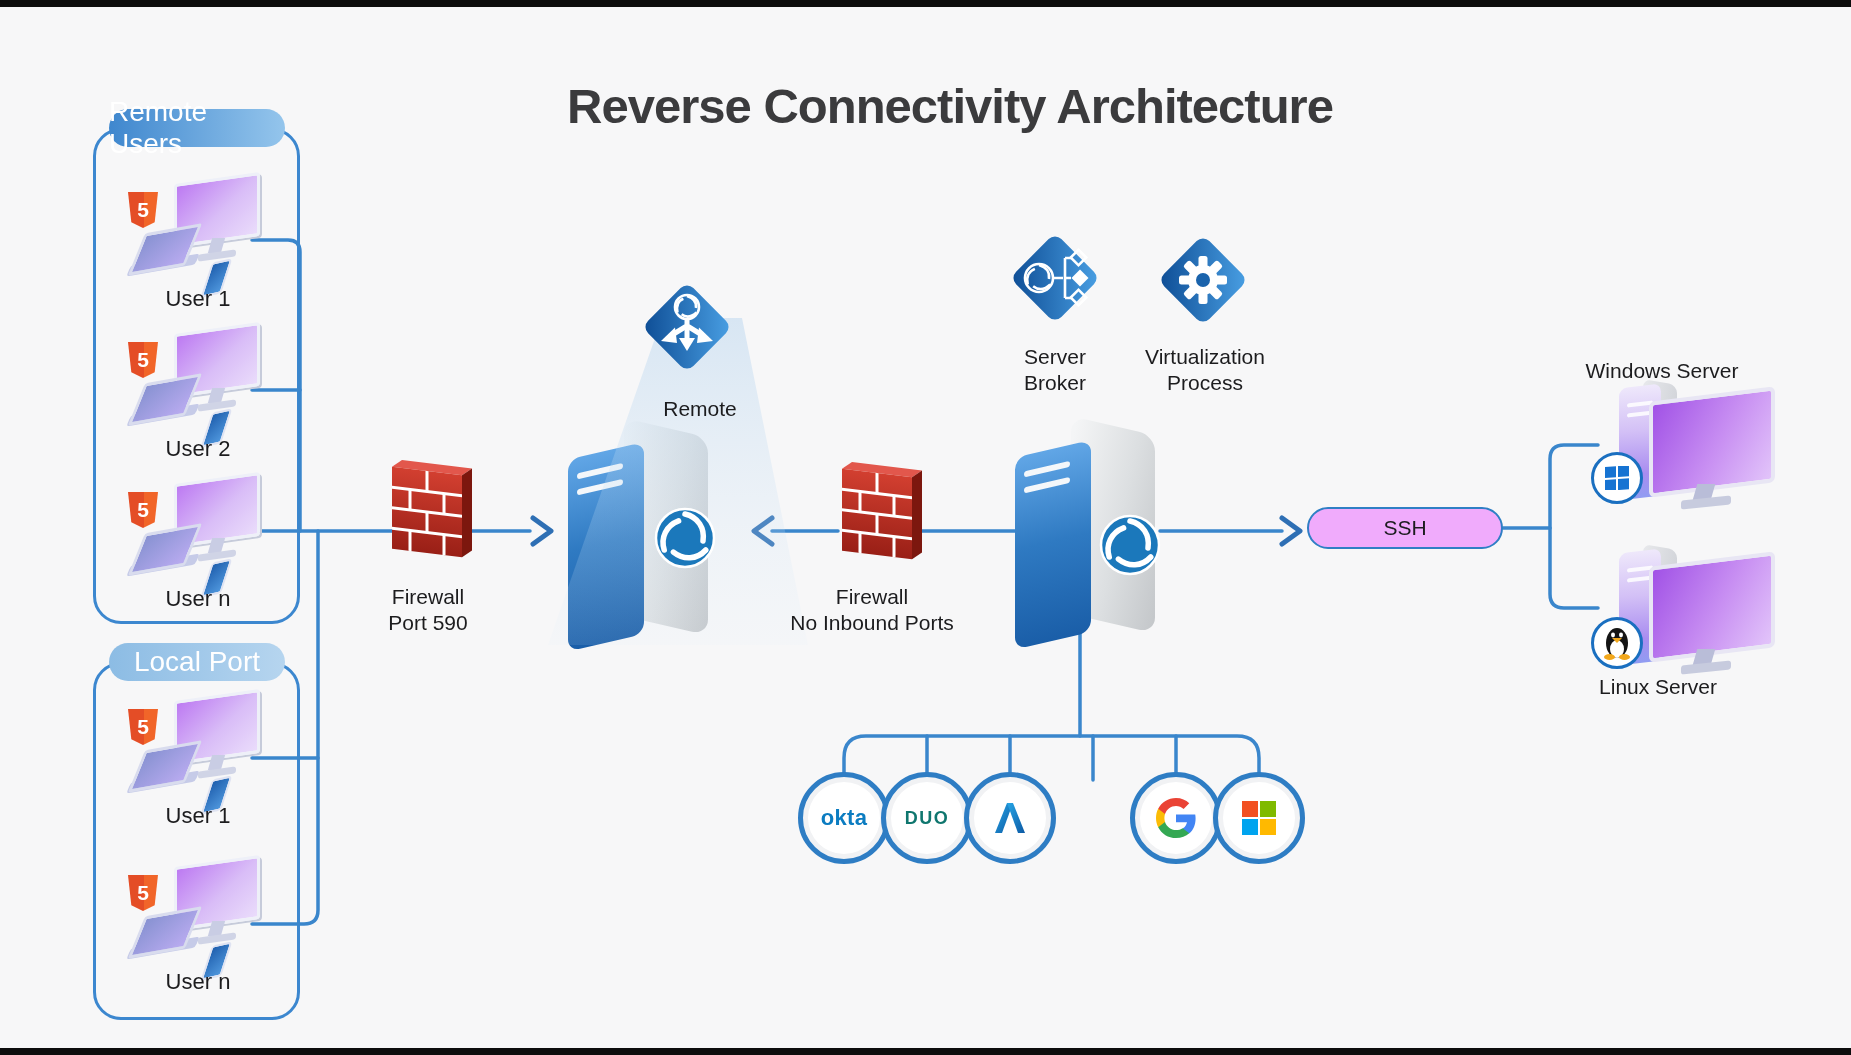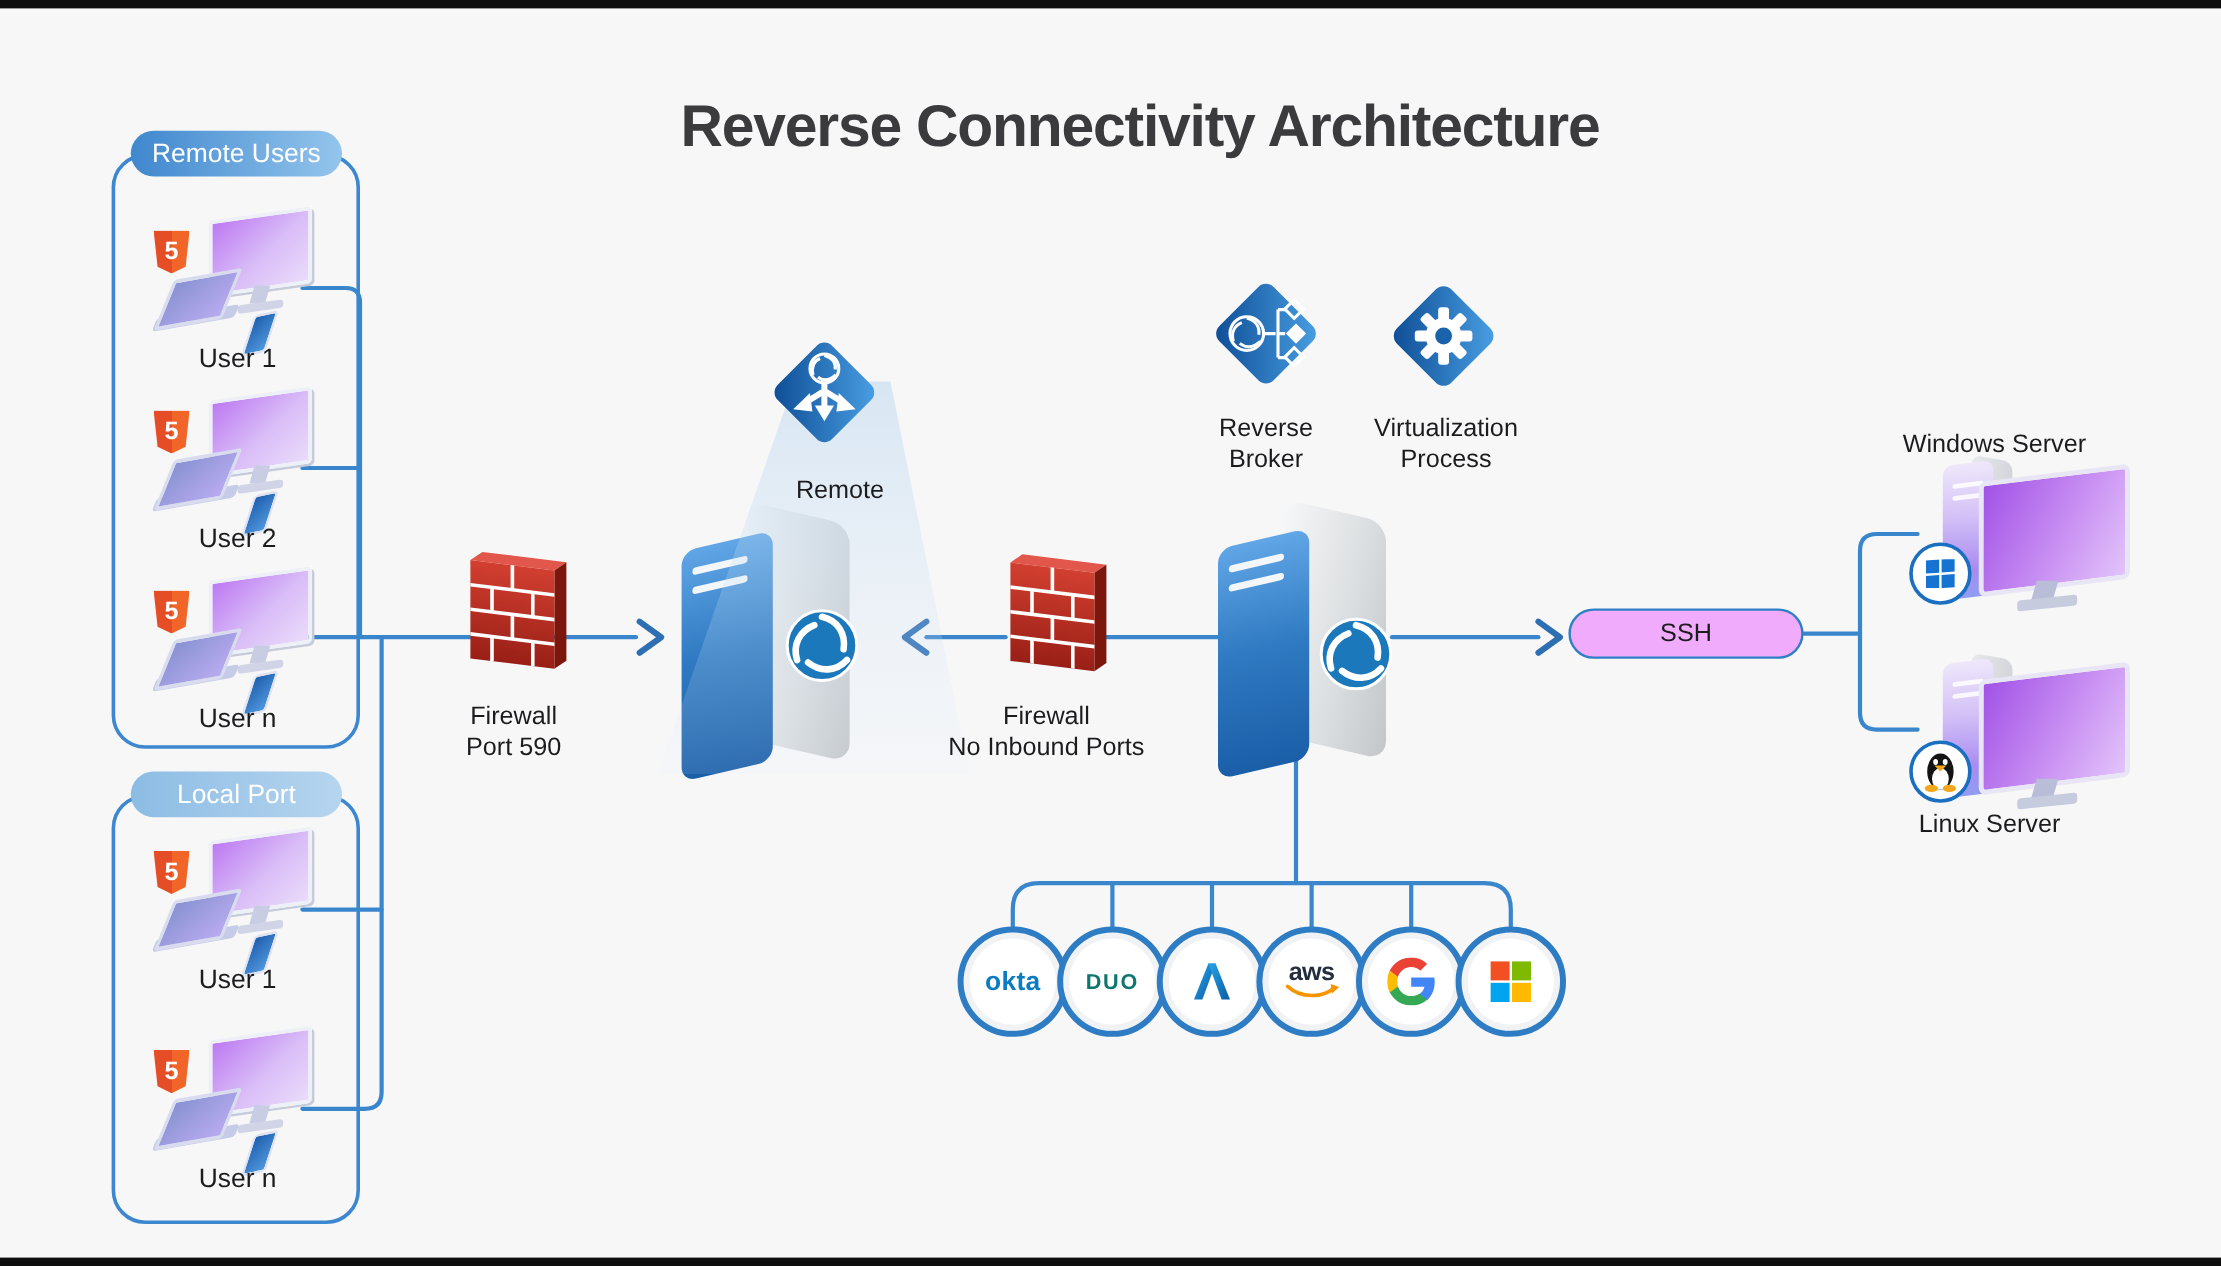--- a/index.html
+++ b/index.html
@@ -8,21 +8,21 @@
   .bar{position:absolute;left:0;width:1851px;height:7px;background:#0d0d0d;z-index:9;}
   .bar.top{top:0}.bar.bottom{bottom:0}
   .title{position:absolute;left:420px;top:78px;width:1060px;margin:0;text-align:center;
          font-size:49px;font-weight:700;letter-spacing:-1px;color:#3b3b3d;z-index:5;}
   svg.connectors{position:absolute;left:0;top:0;z-index:1;}
   svg.beam{position:absolute;left:0;top:0;z-index:3;pointer-events:none;}
   .ugroup{position:absolute;border:3px solid #3c87cf;border-radius:28px;z-index:0;}
   .g-remote{left:93px;top:128px;width:201px;height:490px;}
   .g-local{left:93px;top:662px;width:201px;height:352px;}
   .gpill{position:absolute;height:38px;width:176px;border-radius:19px;display:flex;align-items:center;
-         justify-content:center;color:#fff;font-size:22px;z-index:2;}
+         justify-content:center;color:#fff;font-size:28px;z-index:2;}
   .p-remote{left:109px;top:109px;background:linear-gradient(90deg,#3f87ce,#94c5ec);}
   .p-local{left:109px;top:643px;background:linear-gradient(90deg,#8cbce4,#b6d5ef);}
   
   .cluster{position:absolute;width:140px;height:140px;z-index:2;}
   .cluster .monitor{position:absolute;left:46px;top:6px;width:80px;height:58px;
       background:linear-gradient(140deg,#bd7af2 0%,#d9bdf7 55%,#eadcfb 100%);
       border:3px solid #eef0f8;border-radius:4px;transform:skewY(-8deg);box-shadow:2px 2px 0 #c6cbda;}
   .cluster .stand{position:absolute;left:82px;top:66px;width:13px;height:15px;background:#c9cde4;transform:skewX(-16deg);}
   .cluster .standbase{position:absolute;left:70px;top:80px;width:38px;height:7px;border-radius:3px;background:#d0d4e6;transform:skewY(-8deg);}
   .cluster .laptop{position:absolute;left:8px;top:58px;width:52px;height:33px;
@@ -296,21 +296,21 @@
       <path d="M40,43 C47,45 51,50 50,57"></path>
       <path d="M40,43 C47,45 51,50 50,57" transform="rotate(120 40 56)"></path>
       <path d="M40,43 C47,45 51,50 50,57" transform="rotate(240 40 56)"></path>
       <path d="M54,56 H64 M66,36 V76 M66,36 H72 M66,76 H72 M66,56 H72"></path>
       <rect x="74" y="30" width="11" height="11" transform="rotate(45 79.5 35.5)"></rect>
       <rect x="74" y="70" width="11" height="11" transform="rotate(45 79.5 75.5)"></rect>
     </g>
     <rect x="75" y="50" width="12" height="12" transform="rotate(45 81 56)" fill="#fff"></rect>
   </svg>
   <div class="nlabel" style="left:965px;top:344px;width:180px">
-    <div>Reverse</div>
+    <div>Server</div>
       <div>Broker</div>
   </div>
 
   <svg class="dmd" style="left:1147px;top:224px" width="112" height="112" viewBox="0 0 112 112">
     <rect x="24" y="24" width="64" height="64" rx="9" transform="rotate(45 56 56)" fill="url(#diag)"></rect>
     <g fill="#fff">
       <rect x="51.5" y="32" width="9" height="12" rx="2.5"></rect>
       <rect x="51.5" y="32" width="9" height="12" rx="2.5" transform="rotate(45 56 56)"></rect>
       <rect x="51.5" y="32" width="9" height="12" rx="2.5" transform="rotate(90 56 56)"></rect>
       <rect x="51.5" y="32" width="9" height="12" rx="2.5" transform="rotate(135 56 56)"></rect>
@@ -379,29 +379,20 @@
   </div>
   <div class="idp" style="left:881px">
     <span class="duo">DUO</span>
   </div>
   <div class="idp" style="left:964px">
     <svg width="42" height="38" viewBox="0 0 84 72">
       <polygon points="36,6 48,6 26,66 12,66" fill="url(#azg)"></polygon>
       <polygon points="36,6 48,6 72,66 58,66" fill="url(#azg)"></polygon>
     </svg>
   </div>
-  <div class="idp" style="left:1047px">
-    <span class="awswrap">
-      <span class="aws">aws</span>
-      <svg width="46" height="14" viewBox="0 0 46 14">
-        <path d="M3,2 C14,12 32,12 42,3" fill="none" stroke="#f79400" stroke-width="3" stroke-linecap="round"></path>
-        <polygon points="39,0 46,2.5 40,8" fill="#f79400"></polygon>
-      </svg>
-    </span>
-  </div>
   <div class="idp" style="left:1130px">
     <svg width="40" height="40" viewBox="0 0 48 48">
       <path fill="#4285F4" d="M47.5,24.5c0-1.6-.14-3.2-.42-4.7H24v9.3h13.2c-.57,3-2.3,5.6-4.9,7.3v6h7.9C44.9,38.1,47.5,31.9,47.5,24.5z"></path>
       <path fill="#34A853" d="M24,48c6.5,0,11.9-2.1,15.9-5.8l-7.9-6c-2.2,1.5-5,2.3-8,2.3-6.1,0-11.3-4.1-13.2-9.7H2.6v6.2C6.6,42.9,14.7,48,24,48z"></path>
       <path fill="#FBBC05" d="M10.8,28.8c-.47-1.5-.73-3-.73-4.8s.26-3.3.73-4.8v-6.2H2.6C.94,16.3,0,20,0,24s.94,7.7,2.6,11L10.8,28.8z"></path>
       <path fill="#EA4335" d="M24,9.5c3.5,0,6.6,1.2,9.1,3.6l6.8-6.8C35.9,2.4,30.5,0,24,0C14.7,0,6.6,5.1,2.6,13l8.2,6.2C12.7,13.6,17.9,9.5,24,9.5z"></path>
     </svg>
   </div>
   <div class="idp" style="left:1213px">
     <svg width="34" height="34" viewBox="0 0 34 34">

